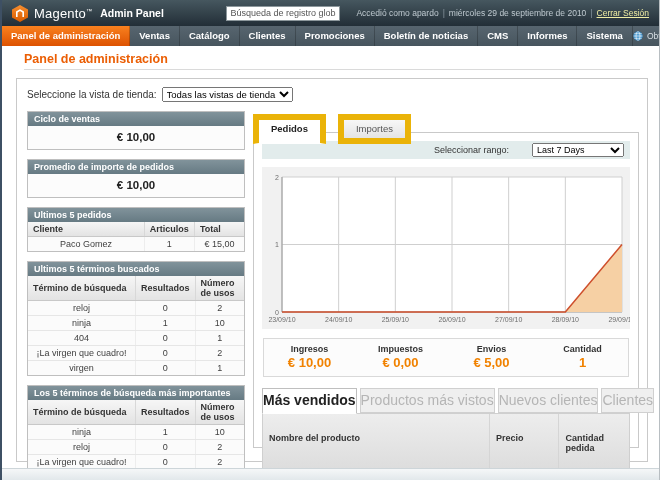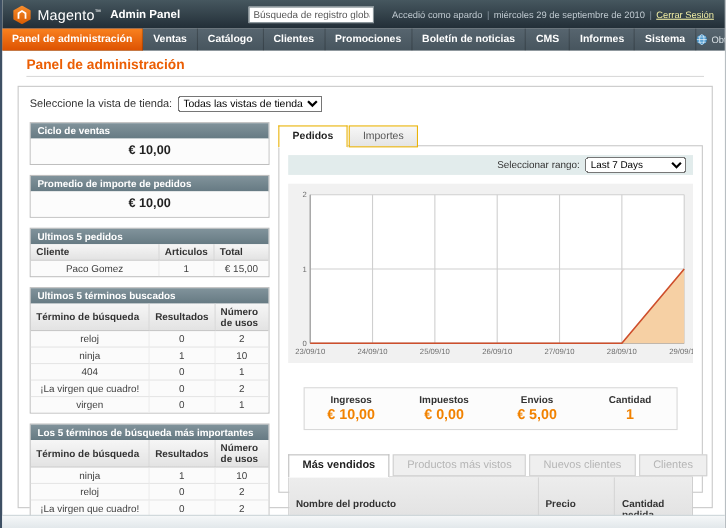--- a/index.html
+++ b/index.html
@@ -67,46 +67,46 @@
   }
   .mini-table th:last-child { border-right:none; }
   .mini-table td { padding:2px 5px; border-bottom:1px solid #E6E6E6; border-right:1px solid #EDEDED; background:#FBFBFB;text-align:center; }
   .mini-table td:last-child { border-right:none;margin-top:31px; }
   .mini-table tr:last-child td { border-bottom:none; }
   .num { text-align:right; }
 
   
   .rtabs { position:absolute; left:236px; top:35px; display:flex; z-index:2; }
   .rtab {
-    font-size:9.5px; padding:3px 12px 4px; border:1px solid #eab308; margin-right:1px;
+    font-size:9.5px; padding:3px 12px 4px; border:6px solid #eab308; margin-right:12px;
     background:linear-gradient(#F7F7F7,#E4E4E4); color:#555; cursor:pointer;
   }
   .rtab.active { background:#fff; font-weight:bold; color:#222; border-bottom:1px solid #fff; position:relative; top:0; }
   .right-box {
     position:absolute; left:236px; top:53px; width:386px; height:316px;
     border:1px solid #C9C9C9; background:#fff;
   }
   .range-strip {
     margin:8px; height:18px; background:#E2ECEC; display:flex; align-items:center;
-    justify-content:flex-end; gap:5px; font-size:9px; color:#333; padding:0 6px;
+    justify-content:flex-end; gap:23px; font-size:9px; color:#333; padding:0 6px;
   }
   .range-strip select { font-size:9px; width:92px; font-family:"Liberation Sans",sans-serif; }
   .chart-wrap { margin:0 8px; background:#F1F1F1; padding:2px 0 0 0; }
 
   .metrics {
-    margin:22px; border:1px solid #D9D9D9; background:#FCFCFC;
+    margin:9px; border:1px solid #D9D9D9; background:#FCFCFC;
     display:flex; text-align:center; padding:5px 0 6px;
   }
   .metric { flex:1; }
   .metric-label { font-size:9px; font-weight:bold; color:#333; }
   .metric-value { font-size:13px; font-weight:bold; color:#F18200; margin-top:1px; }
 
   .btabs { margin:11px 8px 0; display:flex; gap:3px; position:relative; z-index:2; }
   .btab {
-    font-size:10px; padding:3px 12px 4px; border:1px solid #D0D0D0;
+    font-size:14px; padding:3px 0 4px; border:1px solid #D0D0D0;
     background:#EFEFEF; color:#B5B5B5; cursor:pointer; white-space:nowrap;
   }
   .btab.active { background:#fff; font-weight:bold; color:#222; border-color:#BFBFBF; border-bottom:1px solid #fff; margin-bottom:-1px; }
   .btable { margin:0 8px 8px; border:1px solid #CFCFCF; font-size:9px; }
   .btable-head { display:flex; background:linear-gradient(#EDEDED,#DCDCDC); border-bottom:1px solid #C8C8C8; color:#333; font-weight:bold; }
   .btable-head > div { padding:19px 6px; border-right:1px solid #D5D5D5; }
   .btable-head > div:last-child { border-right:none; }
   .bh-name { width:62%; } .bh-price { width:19%; } .bh-qty { width:19%; }
   .btable-empty { background:#FAFAFA; height:34px; display:flex; align-items:center; justify-content:center; font-size:9.5px; color:#333; }
 

